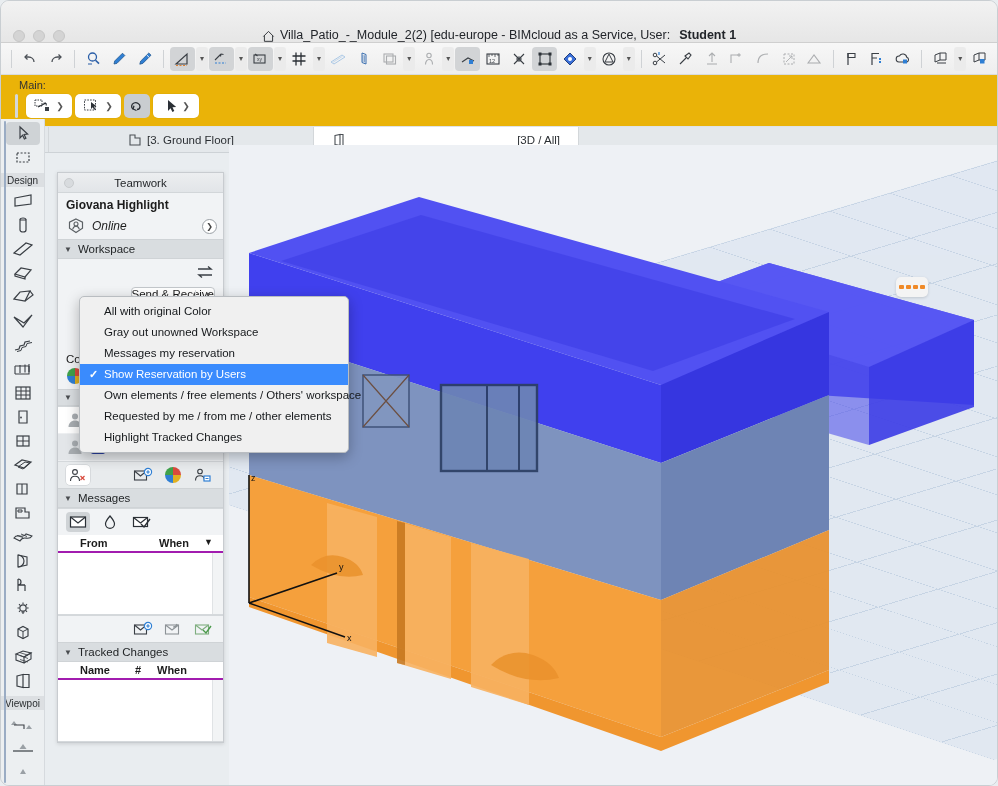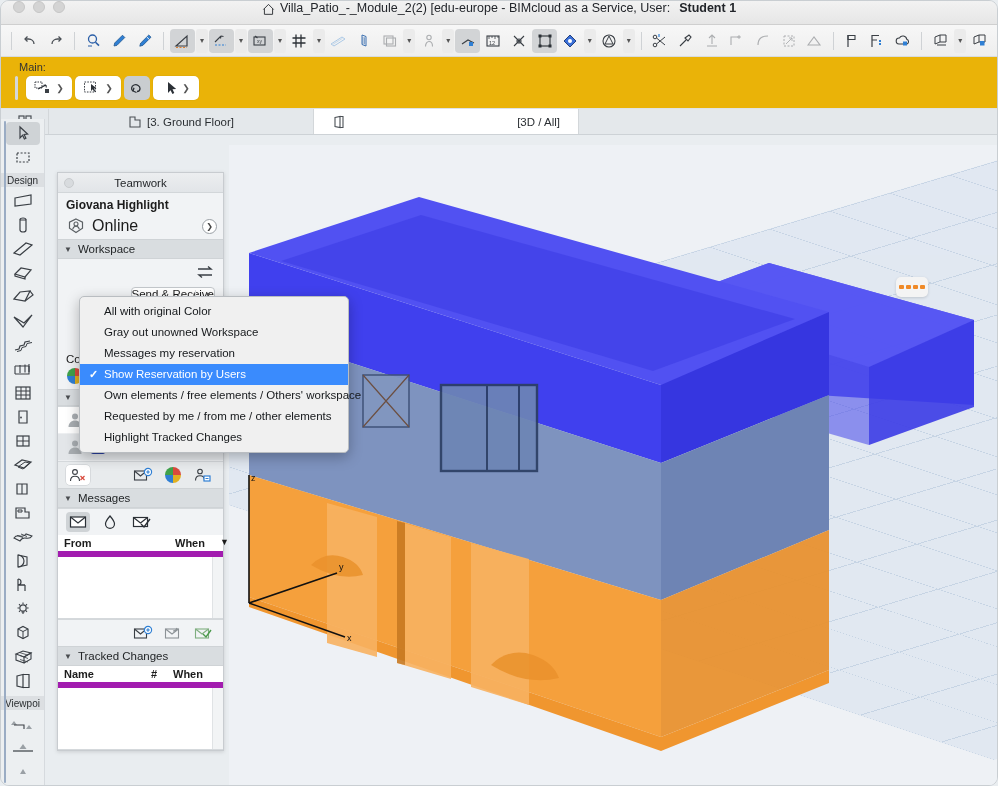--- a/index.html
+++ b/index.html
@@ -16,24 +16,24 @@
     width: 998px; height: 786px;
     background: #e9edf0;
     border: 1px solid #c9ced2;
     border-radius: 9px;
     overflow: hidden;
   }
 
   
   .titlebar {
     position: relative;
-    height: 24px;
+    height: 42px;
     background: linear-gradient(#f2f2f2, #e6e6e6);
     border-bottom: 1px solid #cfcfcf;
-    display: flex; align-items: flex-start;
+    display: flex; align-items: flex-end;
   }
   .traffic { display: flex; gap: 8px; padding-left: 12px; }
   .dot { width: 12px; height: 12px; border-radius: 50%;
          background: #d4d4d4; border: 1px solid #c6c6c6; }
   .title-text {
     position: absolute; left: 0; right: 0; text-align: center;
     font-size: 12.5px; color: #22252a; white-space: nowrap;
     display: flex; justify-content: center; align-items: center; gap: 5px;
   }
   .title-text .user { font-weight: bold; margin-left: 4px; }
@@ -138,21 +138,21 @@
   }
   .tw-title .close {
     position: absolute; left: 6px; width: 10px; height: 10px;
     border-radius: 50%; background: #d8dbde; border: 1px solid #c8cbce;
   }
   .tw-user { padding: 5px 8px 3px; font-weight: bold; font-size: 12px; }
   .tw-row {
     display: flex; align-items: center; gap: 6px;
     padding: 2px 6px 4px 8px;
   }
-  .tw-status { flex: 1; font-size: 16px; }
+  .tw-status { flex: 1; font-size: 12px; font-style: italic; }
   .round-chev {
     width: 15px; height: 15px; border-radius: 50%;
     border: 1px solid #9aa0a5; background: #fff;
     display: flex; align-items: center; justify-content: center;
     font-size: 8px; color: #444;
   }
   .sec-header {
     background: #d9dde0; padding: 3px 6px;
     display: flex; align-items: center; gap: 6px;
     font-size: 11.5px; color: #232628;
@@ -195,21 +195,21 @@
   }
   .ts-btn {
     width: 24px; height: 20px; display: flex; align-items: center; justify-content: center;
     border-radius: 4px;
   }
   .ts-btn.framed { background: #fff; box-shadow: 0 0 0 .5px #c6cacd; }
   .spacer { flex: 1; }
 
   .listhead {
     display: flex; background: #fff; font-size: 11px; font-weight: bold;
-    border-bottom: 6px solid #a21caf; padding: 2px 0;
+    border-bottom: 2px solid #a21caf; padding: 2px 16px;
   }
   .listhead span { padding: 0 6px; }
   .listbody { background: #fff; height: 62px; border-bottom: 1px solid #d5d9dc; position: relative; }
   .listbody::after {
     content: ""; position: absolute; right: 0; top: 0; bottom: 0; width: 10px;
     background: #f2f4f5; border-left: 1px solid #e0e3e5;
   }
 
   
   .menu {

